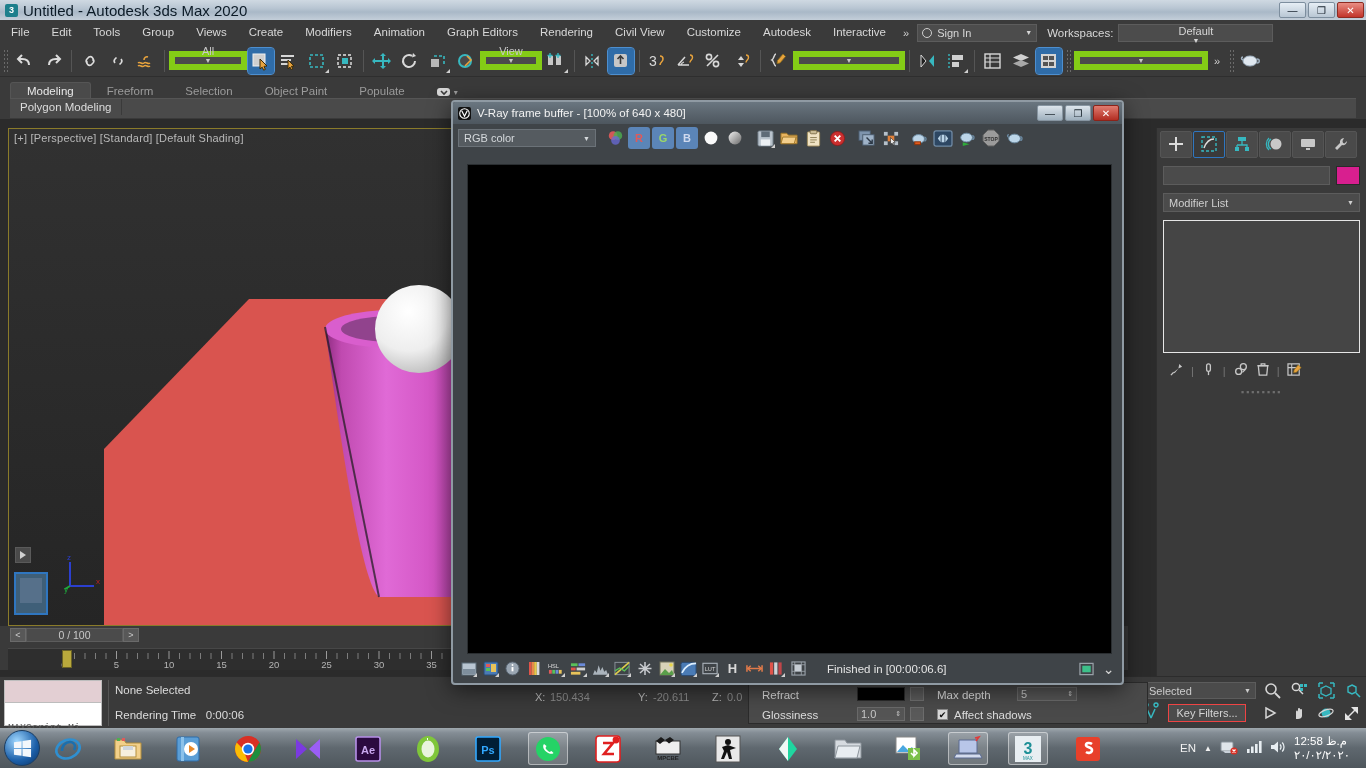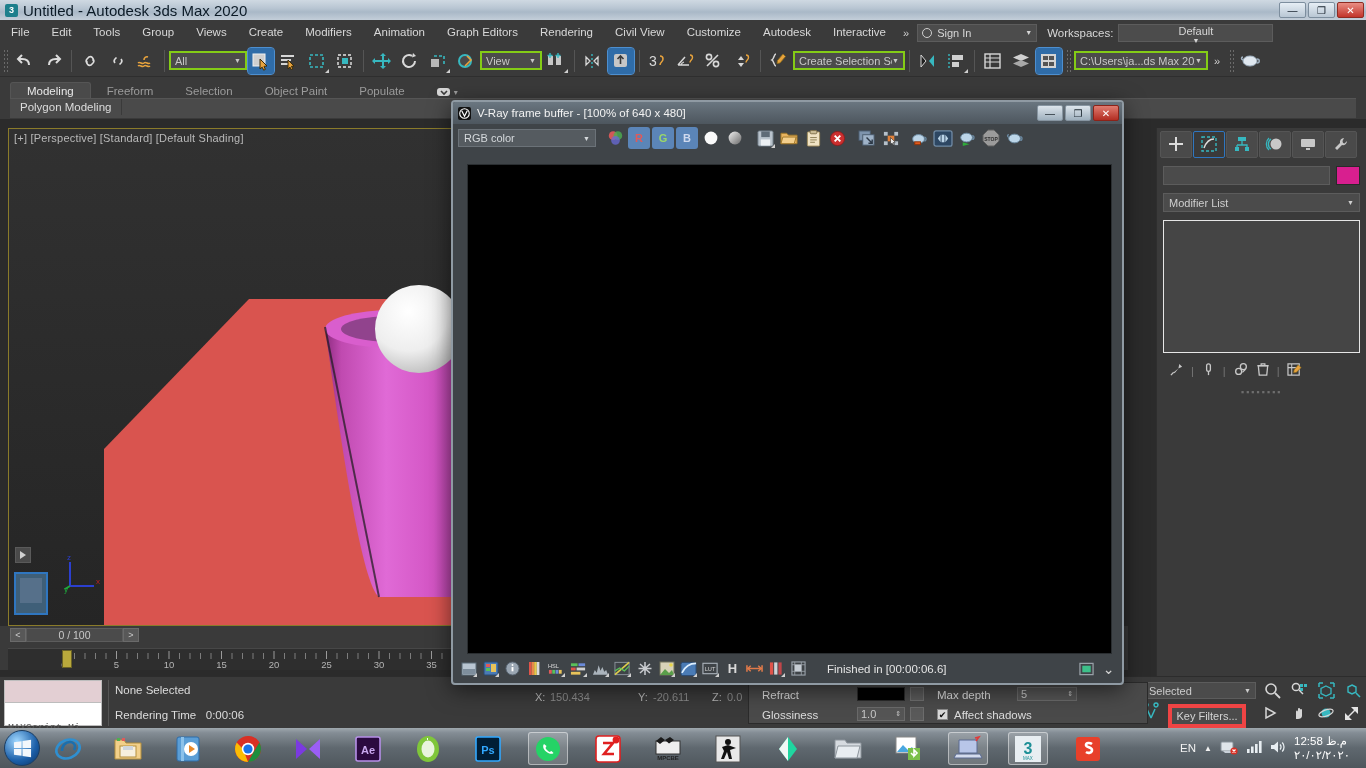--- a/index.html
+++ b/index.html
@@ -39,23 +39,23 @@
   .toolbar{ position:absolute; left:0; top:45px; width:1366px; height:32px;
     background:#3a3a3a; display:flex; align-items:center; border-bottom:1px solid #2e2e2e;}
   .grip{ width:5px; height:24px; margin:0 3px;
     background-image:radial-gradient(#6a6a6a 40%, transparent 41%);
     background-size:3px 4px; }
   .tbtn{ width:26px; height:26px; margin:0 1px; display:flex; align-items:center;
     justify-content:center; border-radius:3px; position:relative; }
   .tbtn.on{ background:#2f6ca8; outline:1px solid #4d8fd0; }
   .tbtn svg{ display:block; }
   .sep{ width:1px; height:22px; background:#555; margin:0 4px; }
-  .combo{ height:19px; background:#4b4b4b; border:2px solid #84cc16; display:flex;
-    align-items:center; justify-content:space-between; padding:0 4px; color:#c8c8c8;
-    font-size:11px;}
+  .combo{ height:19px; background:#4b4b4b; border:6px solid #84cc16; display:flex;
+    align-items:center; justify-content:flex-end; padding:0 4px; color:#c8c8c8;
+    font-size:11px;flex-direction:column;}
   .corner{ position:absolute; right:1px; bottom:1px; width:0;height:0;
     border-left:4px solid transparent; border-bottom:4px solid #d0d0d0;}
 
   
   .ribbon{ position:absolute; left:0; top:77px; width:1366px; height:42px; background:#3a3a3a;}
   .rtabs{ position:absolute; left:10px; top:2px; display:flex; align-items:flex-end; height:20px;}
   .rtab{ padding:2px 16px; font-size:11.5px; color:#9b9b9b;}
   .rtab.active{ background:#4a4a4a; color:#e8e8e8; border-radius:3px 3px 0 0;
     border:1px solid #555; border-bottom:none;}
   .rpanelrow{ position:absolute; left:10px; top:21px; width:1346px; height:20px;
@@ -99,22 +99,22 @@
   .mx-txt{ font-family:"Liberation Mono", monospace; font-size:10px; color:#555; padding:20px 3px;
     white-space:nowrap; overflow:hidden;}
   .st-div{ position:absolute; left:108px; top:3px; width:1px; height:46px; background:#555;}
   .st-sel{ position:absolute; left:115px; top:7px; font-size:11.5px; color:#dcdcdc;}
   .st-rt{ position:absolute; left:115px; top:32px; font-size:11.5px; color:#dcdcdc;}
   .coord{ position:absolute; font-size:11px;}
   .anim-ctrl{ position:absolute; right:0; top:0; width:230px; height:52px;}
   .sel-combo{ position:absolute; left:8px; top:5px; width:112px; height:17px; background:#4b4b4b;
     border:1px solid #5c5c5c; display:flex;align-items:center; justify-content:space-between;
     padding:0 4px; font-size:11px; color:#ccc;}
-  .kf-btn{ position:absolute; left:32px; top:27px; width:78px; height:24px; background:#4b4b4b;
-    border:4px solid #ef4444; display:flex;align-items:center;justify-content:center;
+  .kf-btn{ position:absolute; left:32px; top:27px; width:78px; height:18px; background:#4b4b4b;
+    border:1px solid #ef4444; display:flex;align-items:center;justify-content:center;
     font-size:11px; color:#d4d4d4;}
 
   
   .cmdpanel{ position:absolute; left:1156px; top:128px; width:210px; height:548px; background:#3a3a3a;
     border-left:1px solid #2e2e2e; }
   .cp-tabs{ display:flex; height:32px; align-items:center; padding:2px 3px; gap:1px;}
   .cp-tab{ width:32px; height:27px; display:flex; align-items:center; justify-content:center;
     background:#4a4a4a; border:1px solid #555; border-radius:2px;}
   .cp-tab.active{ background:#3a3a3a; border-color:#2f76c0;}
   .cp-name{ margin:6px 6px 0 6px; display:flex; gap:6px;}

